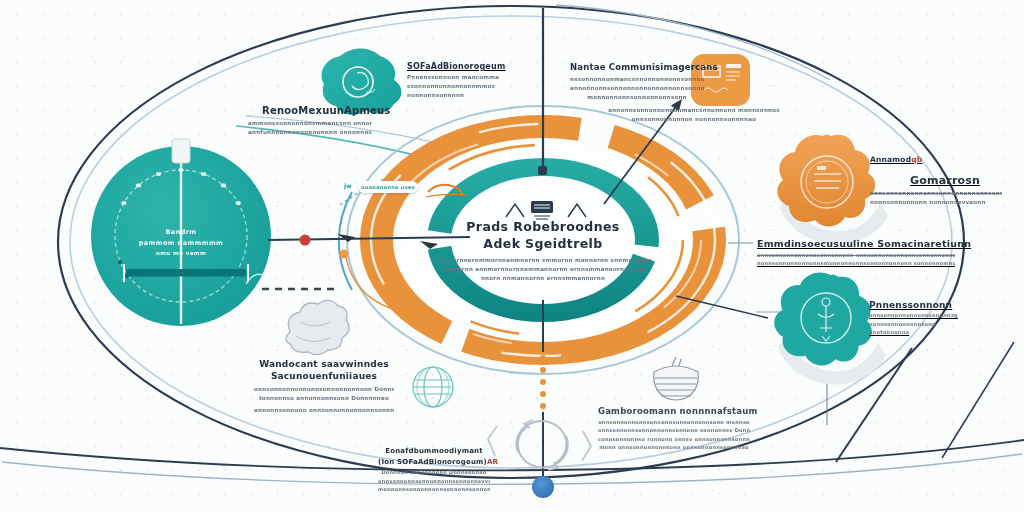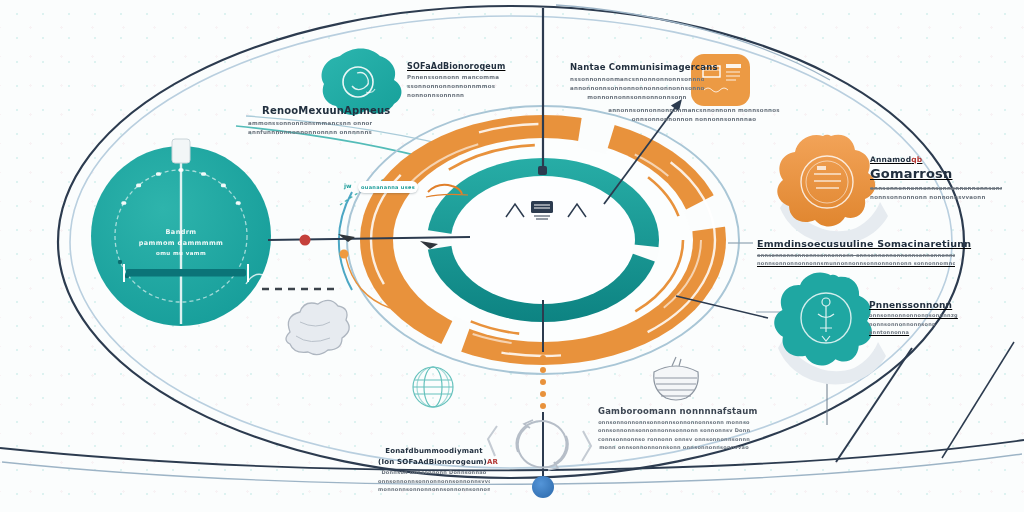--- a/index.html
+++ b/index.html
@@ -233,20 +233,27 @@
     <path d="M 414,380 h 38 M 413,387 h 40 M 414,394 h 38"></path>
   </g>
 
   <g fill="none" stroke="#8d96a1" stroke-width="1.2">
     <path d="M 654,372 q 22,-12 44,0 q 2,18 -12,26 q -10,4 -20,0 q -14,-8 -12,-26 z" fill="#f4f6f8"></path>
     <path d="M 655,378 h 42 M 656,384 h 40 M 658,390 h 36 M 661,396 h 30"></path>
     <path d="M 672,366 l 4,-9 M 679,366 l 2,-7"></path>
   </g>
 </svg>
 
+<div class="block center-b" style="left:433px;top:220px;width:220px;">
+  <div class="t">Prads Robebroodnes</div>
+  <div class="t" style="margin-top:3px;">Adek Sgeidtrelb</div>
+  <div class="m" style="margin-top:5px;">annmernnernmmornnanmnernn smmornn mannernn snnmornnae</div>
+  <div class="m">smmarnn annmernnornnemmannornn ernnsmmannornnernn</div>
+  <div class="m">nnorn   nnmannornn ernnsmmannornn</div>
+</div>
 
 <div class="lc-text">
   <div class="l1">Bandrm</div>
   <div class="l2">pammom dammmmm</div>
   <div class="l3">omu mu vamm</div>
 </div>
 
 <div class="pill-pre">jw</div>
 <div class="pill">ouanananna uses</div>
 
@@ -270,38 +277,45 @@
   <div class="m">monnonnonnsonnonnonnsonn</div>
 </div>
 
 <div class="block ctr" style="left:596px;top:107px;width:196px;">
   <div class="m" style="margin-top:0;">annonnsonnonnonnonmancsnnonnonn monnsonnos</div>
   <div class="m">onnsonnonnonnon nonnonnsonnnnao</div>
 </div>
 
 <div class="block lft" style="left:870px;top:156px;width:132px;">
   <div class="t" style="font-size:7.5px;"><span>Annamod</span><span class="red-txt">qb</span></div>
-  <div class="t" style="font-size:13px;margin-top:2px;">Gomarrosn</div>
+  <div class="t" style="font-size:11px;margin-top:10px;padding-left:40px;">Gomarrosn</div>
   <div class="m strike">onnsonnonnonnonnsonnonnonnonnsonnnneg</div>
   <div class="m">nonnsonnonnonn nonnonnsvvaonn</div>
 </div>
 
 <div class="block lft" style="left:757px;top:239px;width:198px;">
   <div class="t" style="font-size:9.5px;">Emmdinsoecusuuline Somacinaretiunn</div>
   <div class="m strike" style="font-size:5px;">onnsonnonnonnonnsonnonnonn onnsonnonnonnonnsonnonnonnonnsonnonnmo</div>
   <div class="m" style="font-size:5px;">nonnsonnonnonnonnsmunnonnonnsonnonnonnonn sonnonnomno</div>
 </div>
 
 <div class="block lft" style="left:869px;top:300px;width:128px;">
   <div class="t" style="font-size:9px;">Pnnenssonnonn</div>
   <div class="m" style="font-size:5px;">onnsonnonnonnonnsonnnnzg</div>
   <div class="m" style="font-size:5px;">nonnsonnonnonnsonn</div>
   <div class="m" style="font-size:5px;">anntonnonna</div>
 </div>
 
+<div class="block ctr" style="left:254px;top:359px;width:140px;">
+  <div class="t" style="font-size:9px;">Wandocant saavwinndes</div>
+  <div class="t" style="font-size:9px;margin-top:2px;">Sacunouenfuniiaues</div>
+  <div class="m" style="margin-top:4px;">onnsonnonnonnonnsonnonnonnonn Donnsonnn monn</div>
+  <div class="m">tonnonnso annonnonnsonn Donnnnnao</div>
+  <div class="m" style="margin-top:6px;">annonnsonnonn onnsonnonnonnonnsonnnno</div>
+</div>
 
 <div class="block ctr" style="left:378px;top:407px;width:112px;">
   <div class="t teal-txt" style="font-size:7px;margin-top:40px;">Eonafdbummoodiymant</div>
   <div class="t" style="font-size:7px;margin-top:3px;"><span>(Ion SOFaAdBionorogeum)</span><span class="red-txt">AR</span></div>
   <div class="m" style="font-size:5px;margin-top:4px;">Donnson onnsonnonn Donnsonnao</div>
   <div class="m" style="font-size:5px;">onnsonnonnsonnonnonnsonnonnsvvonnsonnonnao s</div>
   <div class="m" style="font-size:5px;">monnonnsonnonnonnsonnonnsonnonnsonnonnao</div>
 </div>
 
 <div class="block ctr" style="left:598px;top:407px;width:152px;">

